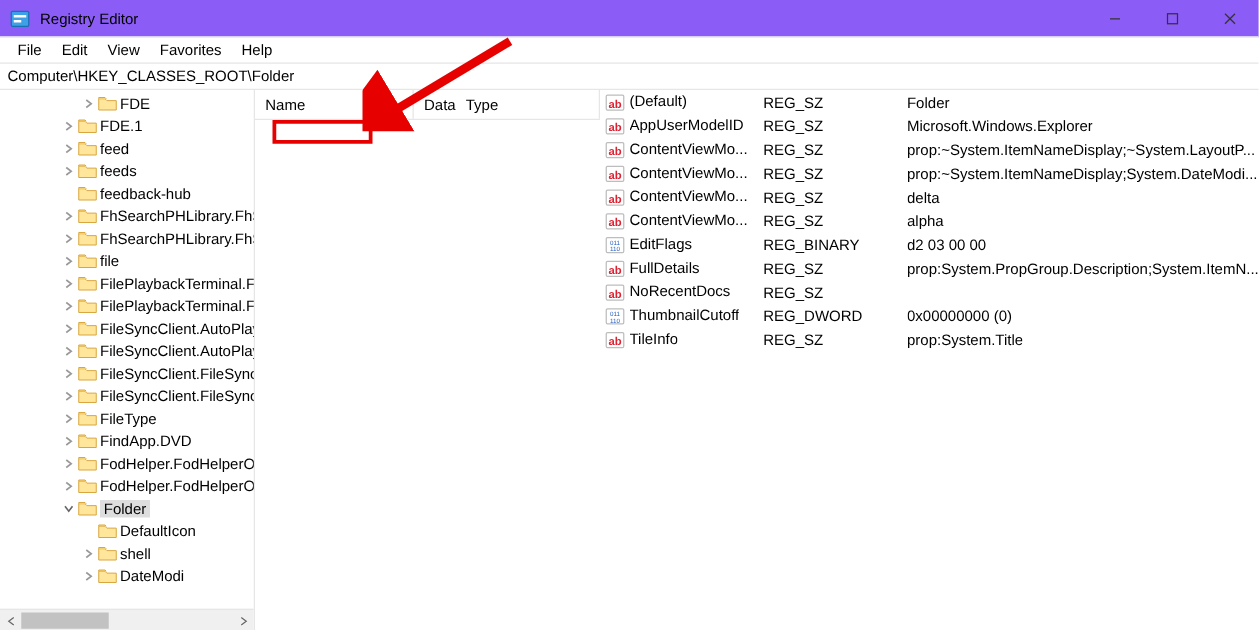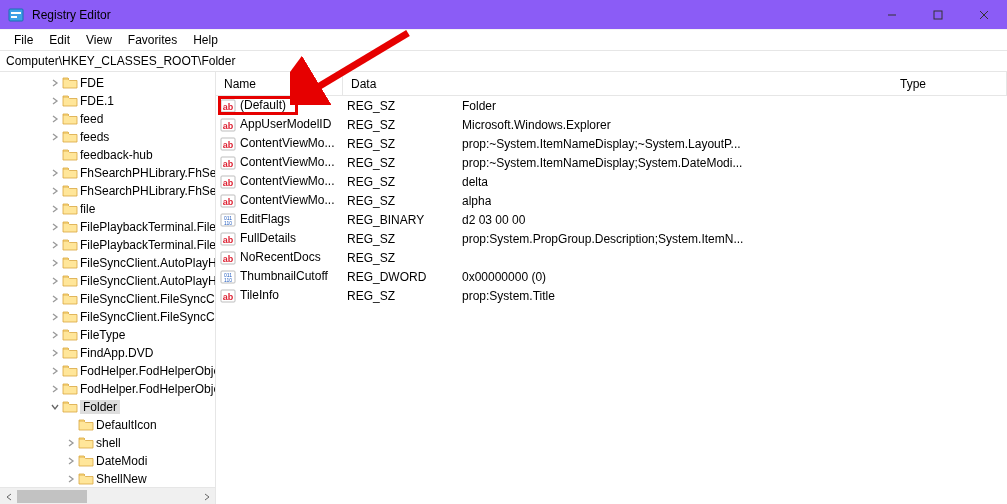--- a/index.html
+++ b/index.html
@@ -125,21 +125,21 @@
     width: 17px; height: 17px;
     display: flex; align-items: center; justify-content: center;
   }
   .hscroll .arrow.left { left: 0; }
   .hscroll .arrow.right { right: 0; }
 
   
   .values-pane {
     flex: 1;
     display: flex;
-    flex-direction: column;
+    flex-direction: row;
     position: relative;
   }
   .val-header {
     display: flex;
     height: 24px;
     border-bottom: 1px solid #e6e6e6;
     background: #fff;
   }
   .val-header .col {
     display: flex;
@@ -230,21 +230,21 @@
 </div>
 
 <div class="addressbar">
   <span class="path">Computer\HKEY_CLASSES_ROOT\Folder</span>
 </div>
 
 <div class="main">
 
   <div class="tree-pane">
     <div class="tree-inner" id="tree-inner">
-        <div class="tree-row" style="padding-left: 48px;">
+        <div class="tree-row" style="padding-left: 48px; margin-left: 16px;">
           <span class="expander">
             <svg width="10" height="10">
               <polyline points="3,2 7,5 3,8" fill="none" stroke="#999" stroke-width="1.3"></polyline>
             </svg>
           </span>
           <span class="folder-icon">
             <svg width="16" height="14" viewBox="0 0 16 14">
     <path d="M1 3 L6 3 L7.5 4.5 L15 4.5 L15 12 L1 12 Z" fill="#ffe69a" stroke="#d9a640" stroke-width="0.8"></path>
     <path d="M1 3 L1 2 L6 2 L7 3" fill="#f8d777" stroke="#d9a640" stroke-width="0.8"></path>
   </svg>
@@ -529,34 +529,20 @@
               <polyline points="3,2 7,5 3,8" fill="none" stroke="#999" stroke-width="1.3"></polyline>
             </svg>
           </span>
           <span class="folder-icon">
             <svg width="16" height="14" viewBox="0 0 16 14">
     <path d="M1 3 L6 3 L7.5 4.5 L15 4.5 L15 12 L1 12 Z" fill="#ffe69a" stroke="#d9a640" stroke-width="0.8"></path>
     <path d="M1 3 L1 2 L6 2 L7 3" fill="#f8d777" stroke="#d9a640" stroke-width="0.8"></path>
   </svg>
           </span>
           <span class="tree-label">DateModi</span>
-        </div>
-        <div class="tree-row" style="padding-left: 64px;">
-          <span class="expander">
-            <svg width="10" height="10">
-              <polyline points="3,2 7,5 3,8" fill="none" stroke="#999" stroke-width="1.3"></polyline>
-            </svg>
-          </span>
-          <span class="folder-icon">
-            <svg width="16" height="14" viewBox="0 0 16 14">
-    <path d="M1 3 L6 3 L7.5 4.5 L15 4.5 L15 12 L1 12 Z" fill="#ffe69a" stroke="#d9a640" stroke-width="0.8"></path>
-    <path d="M1 3 L1 2 L6 2 L7 3" fill="#f8d777" stroke="#d9a640" stroke-width="0.8"></path>
-  </svg>
-          </span>
-          <span class="tree-label">ShellNew</span>
         </div>
       </div>
     <div class="hscroll">
       <div class="arrow left">
         <svg width="8" height="8">
             <polyline points="6,1 2,4 6,7" fill="none" stroke="#666"></polyline>
           </svg>
       </div>
       <div class="thumb"></div>
       <div class="arrow right">

